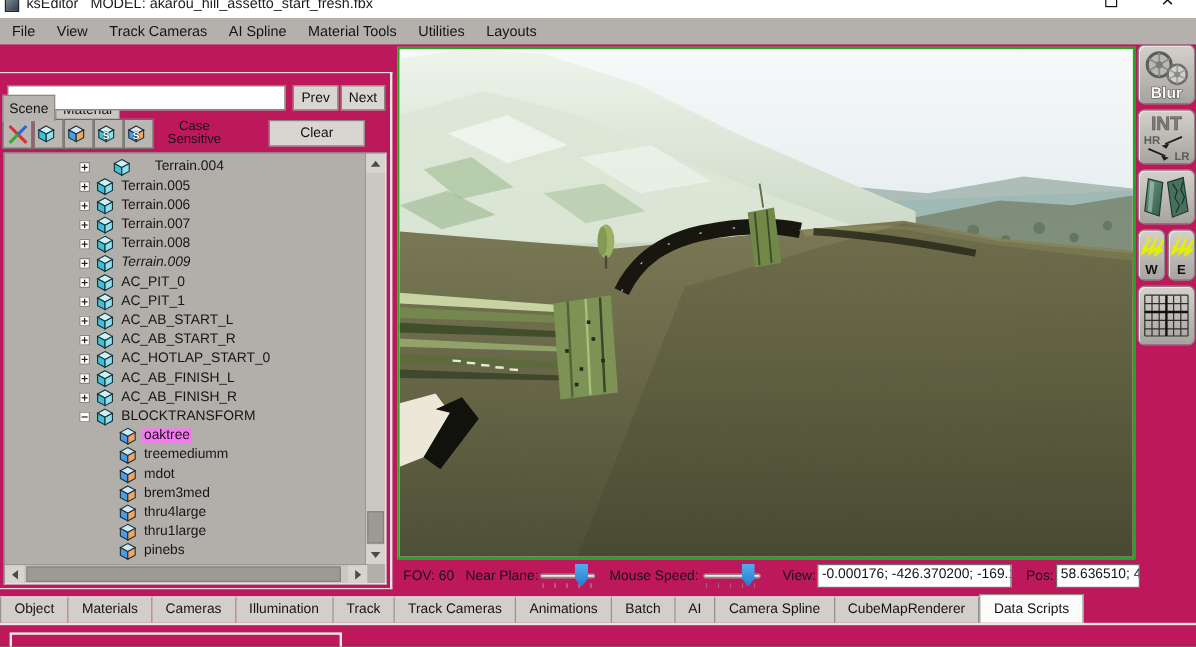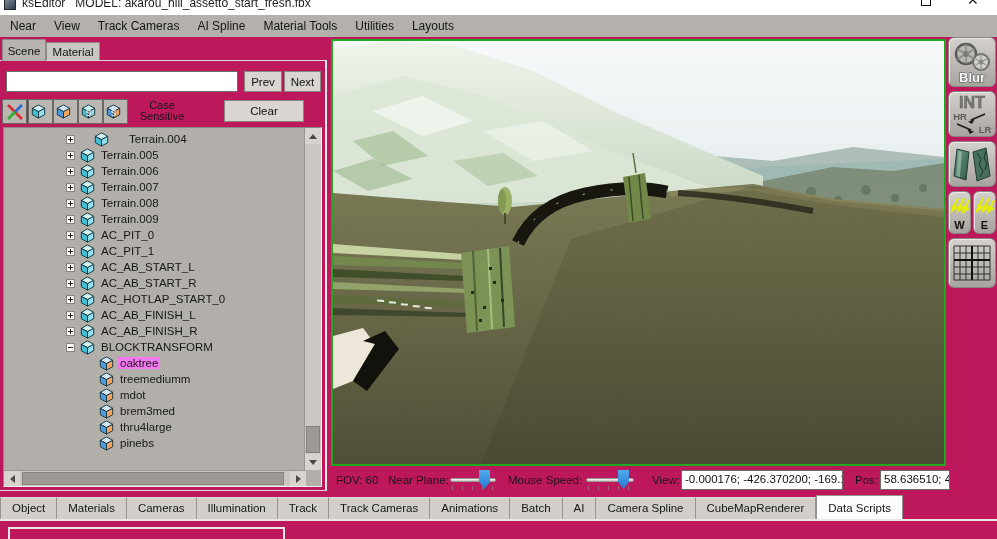--- a/index.html
+++ b/index.html
@@ -12,21 +12,21 @@
   .appicon{position:absolute;left:4px;top:-2px;width:12px;height:12px;background:linear-gradient(135deg,#7d8c9a,#2e3c48);border:1px solid #20262c;}
   .wtitle{position:absolute;left:22px;top:-4px;font-size:12px;color:#1c1c1c;white-space:pre;}
   .winbtn-max{position:absolute;left:921px;top:-4px;width:10px;height:10px;border:1px solid #111;}
   .winbtn-close{position:absolute;left:967px;top:-8px;font-size:14px;color:#111;}
 
   
   .menubar{position:absolute;left:0;top:15px;width:997px;height:22px;background:#b4b1ad;display:flex;align-items:center;padding-left:1px;}
   .menu-item{padding:3px 9px 4px 9px;font-size:12px;color:#141414;white-space:nowrap;}
 
   
-  .stab{position:absolute;display:flex;align-items:center;justify-content:center;font-size:11.5px;border:1px solid #8d8a86;border-bottom:none;}
+  .stab{position:absolute;display:flex;align-items:center;justify-content:center;font-size:11.5px;border:1px solid #8d8a86;border-bottom:none;margin-top:40px;}
   .stab.active{left:2px;top:39px;width:44px;height:22px;background:#b7b4b0;z-index:2;}
   .stab.inactive{left:46px;top:42px;width:54px;height:19px;background:#cac7c3;}
 
   .lp-top{position:absolute;left:0;top:60px;width:327px;height:1px;background:#dedcd9;}
   .lp-right{position:absolute;left:325px;top:60px;width:2px;height:431px;background:#e9e7e4;}
   .lp-bottom{position:absolute;left:0;top:490px;width:327px;height:1px;background:#dedcd9;}
 
   
   .searchbox{position:absolute;left:6px;top:71px;width:232px;height:21px;border:1px solid #6e6b67;background:#fff;font-size:12px;padding:2px 4px;font-family:inherit;}
   .btn{position:absolute;background:#d9d6d2;border:1px solid #87847f;font-size:11.5px;color:#111;
@@ -110,21 +110,21 @@
 <div class="stage">
 
   <div class="titlebar">
     <span class="appicon"></span>
     <span class="wtitle">ksEditor   MODEL: akarou_hill_assetto_start_fresh.fbx</span>
     <span class="winbtn-max"></span>
     <span class="winbtn-close">✕</span>
   </div>
 
   <div class="menubar">
-      <div class="menu-item">Near</div>
+      <div class="menu-item">File</div>
       <div class="menu-item">View</div>
       <div class="menu-item">Track Cameras</div>
       <div class="menu-item">AI Spline</div>
       <div class="menu-item">Material Tools</div>
       <div class="menu-item">Utilities</div>
       <div class="menu-item">Layouts</div>
     </div>
 
   <div class="stab active">Scene</div>
   <div class="stab inactive">Material</div>
@@ -225,21 +225,21 @@
         </div>
         <div class="trow" style="padding-left: 62px;">
           <span class="exp"></span>
           <svg class="cube" viewBox="0 0 16 16" width="15" height="15">
             <polygon points="8,1 14.6,4.6 8,8.2 1.4,4.6" fill="#cdf2f5" stroke="#17323c" stroke-width="1"></polygon>
             <polygon points="1.4,4.6 8,8.2 8,15 1.4,11.4" fill="#41c0d6" stroke="#17323c" stroke-width="1"></polygon>
             <polygon points="14.6,4.6 8,8.2 8,15 14.6,11.4" fill="#8fe0ec" stroke="#17323c" stroke-width="1"></polygon>
           </svg>
           <span class="tlab">Terrain.008</span>
         </div>
-        <div class="trow" style="padding-left: 62px;">
+        <div class="trow" style="padding-left: 62px; font-style: italic;">
           <span class="exp"></span>
           <svg class="cube" viewBox="0 0 16 16" width="15" height="15">
             <polygon points="8,1 14.6,4.6 8,8.2 1.4,4.6" fill="#cdf2f5" stroke="#17323c" stroke-width="1"></polygon>
             <polygon points="1.4,4.6 8,8.2 8,15 1.4,11.4" fill="#41c0d6" stroke="#17323c" stroke-width="1"></polygon>
             <polygon points="14.6,4.6 8,8.2 8,15 14.6,11.4" fill="#8fe0ec" stroke="#17323c" stroke-width="1"></polygon>
           </svg>
           <span class="tlab">Terrain.009</span>
         </div>
         <div class="trow" style="padding-left: 62px;">
           <span class="exp"></span>
@@ -345,20 +345,28 @@
           </svg>
           <span class="tlab">brem3med</span>
         </div>
         <div class="trow" style="padding-left: 95px;">
           <svg class="cube" viewBox="0 0 16 16" width="15" height="15">
             <polygon points="8,1 14.6,4.6 8,8.2 1.4,4.6" fill="#d5e6f7" stroke="#17323c" stroke-width="1"></polygon>
             <polygon points="1.4,4.6 8,8.2 8,15 1.4,11.4" fill="#4f9be0" stroke="#17323c" stroke-width="1"></polygon>
             <polygon points="14.6,4.6 8,8.2 8,15 14.6,11.4" fill="#f4a55e" stroke="#17323c" stroke-width="1"></polygon>
           </svg>
           <span class="tlab">thru4large</span>
+        </div>
+        <div class="trow" style="padding-left: 95px;">
+          <svg class="cube" viewBox="0 0 16 16" width="15" height="15">
+            <polygon points="8,1 14.6,4.6 8,8.2 1.4,4.6" fill="#d5e6f7" stroke="#17323c" stroke-width="1"></polygon>
+            <polygon points="1.4,4.6 8,8.2 8,15 1.4,11.4" fill="#4f9be0" stroke="#17323c" stroke-width="1"></polygon>
+            <polygon points="14.6,4.6 8,8.2 8,15 14.6,11.4" fill="#f4a55e" stroke="#17323c" stroke-width="1"></polygon>
+          </svg>
+          <span class="tlab">thru1large</span>
         </div>
         <div class="trow" style="padding-left: 95px;">
           <svg class="cube" viewBox="0 0 16 16" width="15" height="15">
             <polygon points="8,1 14.6,4.6 8,8.2 1.4,4.6" fill="#d5e6f7" stroke="#17323c" stroke-width="1"></polygon>
             <polygon points="1.4,4.6 8,8.2 8,15 1.4,11.4" fill="#4f9be0" stroke="#17323c" stroke-width="1"></polygon>
             <polygon points="14.6,4.6 8,8.2 8,15 14.6,11.4" fill="#f4a55e" stroke="#17323c" stroke-width="1"></polygon>
           </svg>
           <span class="tlab">pinebs</span>
         </div>
       </div>

